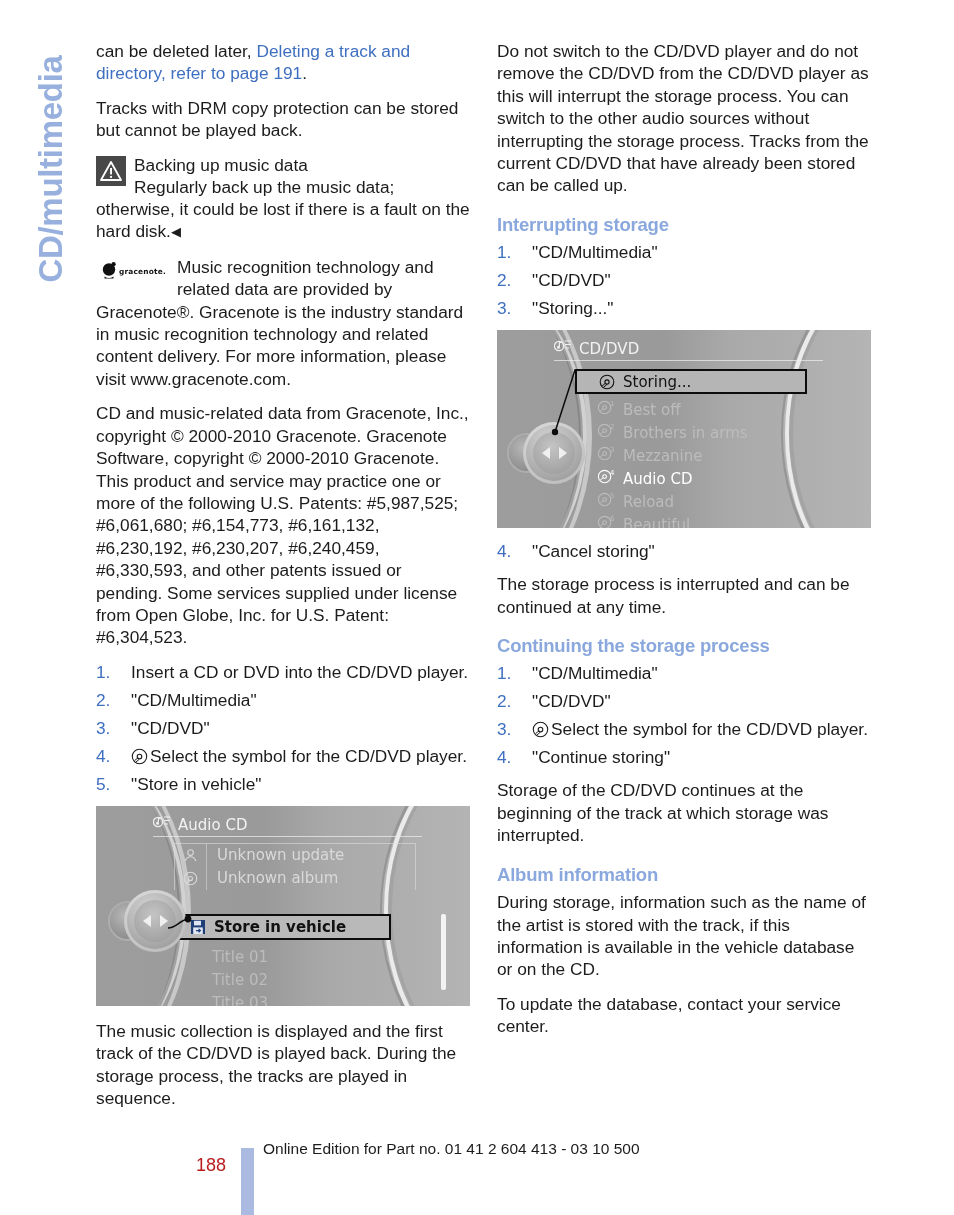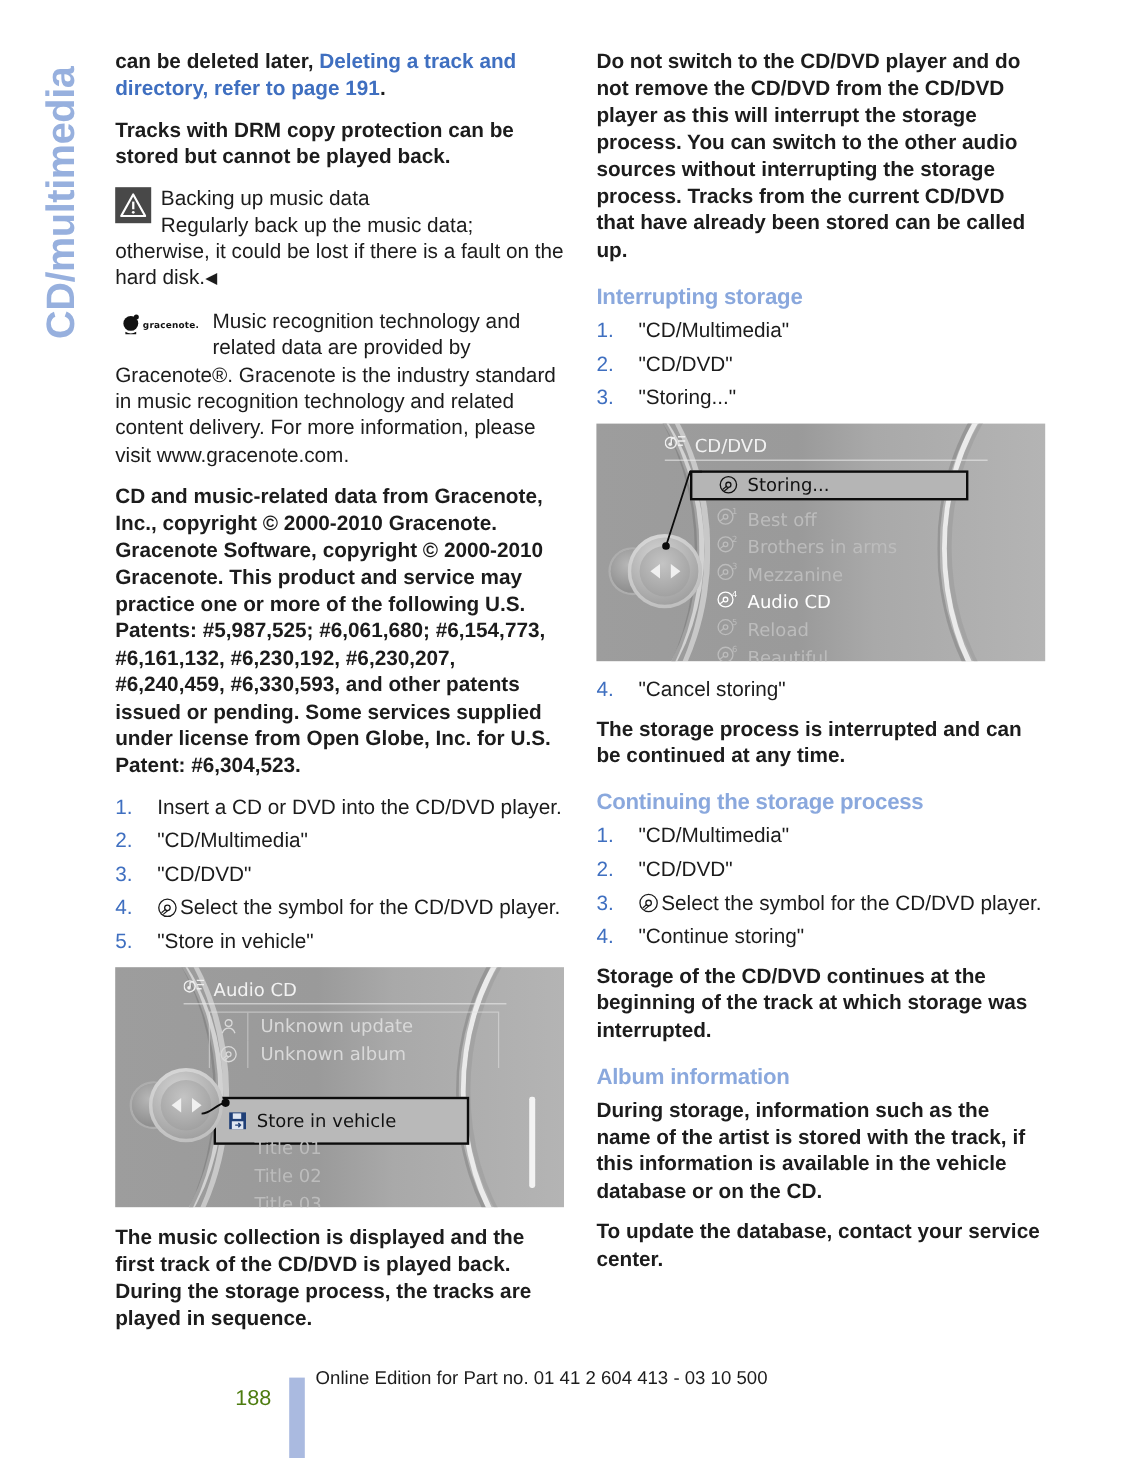--- a/index.html
+++ b/index.html
@@ -31,21 +31,21 @@
   .col {
     position: absolute;
     top: 40px;
     width: 374px;
     font-size: 17.3px;
     line-height: 22.4px;
   }
   .col-left  { left: 96px; }
   .col-right { left: 497px; }
 
-  p.para { margin-bottom: 12px; text-align: left; font-weight: bold; }
+  p.para { margin-bottom: 12px; text-align: left; }
 
   a.xref { color: #3f6fc0; text-decoration: none; }
 
   h2.head {
     color: #8aa8dd;
     font-size: 18.5px;
     font-weight: bold;
     margin-top: 17px;
     margin-bottom: 5px;
     letter-spacing: -0.2px;
@@ -235,21 +235,21 @@
   .leader { position: absolute; pointer-events: none; }
 
   
   .scrollind {
     position: absolute;
     background: #f3f3f3;
     border-radius: 2px;
   }
   .pageno {
     position: absolute; left: 196px; top: 1155px;
-    font-size: 18px; color: #4d7c0f;
+    font-size: 18px; color: #b91c1c;
   }
   .pagebar {
     position: absolute; left: 241px; top: 1148px;
     width: 13px; height: 67px; background: #aabae0;
   }
   .footnote {
     position: absolute; left: 263px; top: 1140px;
     font-size: 15.5px; color: #1c1c1c;
   }
 </style>
@@ -358,21 +358,21 @@
             <svg width="15" height="15" viewBox="0 0 15 15">
               <circle cx="7.5" cy="7.5" r="6.3" fill="none" stroke="#d9d9d9" stroke-width="1.1"></circle>
               <circle cx="7.5" cy="7.5" r="2" fill="none" stroke="#d9d9d9" stroke-width="1.1"></circle>
               <path d="M3 11.2 L6.3 8.5 M4.3 12.4 L7.6 9.7" stroke="#d9d9d9" stroke-width="1"></path>
             </svg>
           </span>
           <span class="tx">Unknown album</span>
         </div>
       </div>
 
-      <div class="selbar" style="left:82px; top:108px; right:79px; height:40px;">
+      <div class="selbar" style="left:82px; top:108px; right:79px; height:26px;font-weight:bold;">
         <span style="margin-left:10px;display:inline-flex">
           <svg width="16" height="16" viewBox="0 0 16 16">
             <rect x="1" y="1" width="14" height="14" fill="#1f3f77"></rect>
             <rect x="4" y="1.8" width="7" height="4.6" fill="#dfe6f2"></rect>
             <rect x="3.2" y="8.4" width="9.6" height="6.6" fill="#dfe6f2"></rect>
             <path d="M6 11.6 h4 M8.6 9.9 l1.8 1.7 l-1.8 1.7" stroke="#1f3f77" stroke-width="1.2" fill="none"></path>
           </svg>
         </span>
         <span class="lab">Store in vehicle</span>
       </div>

